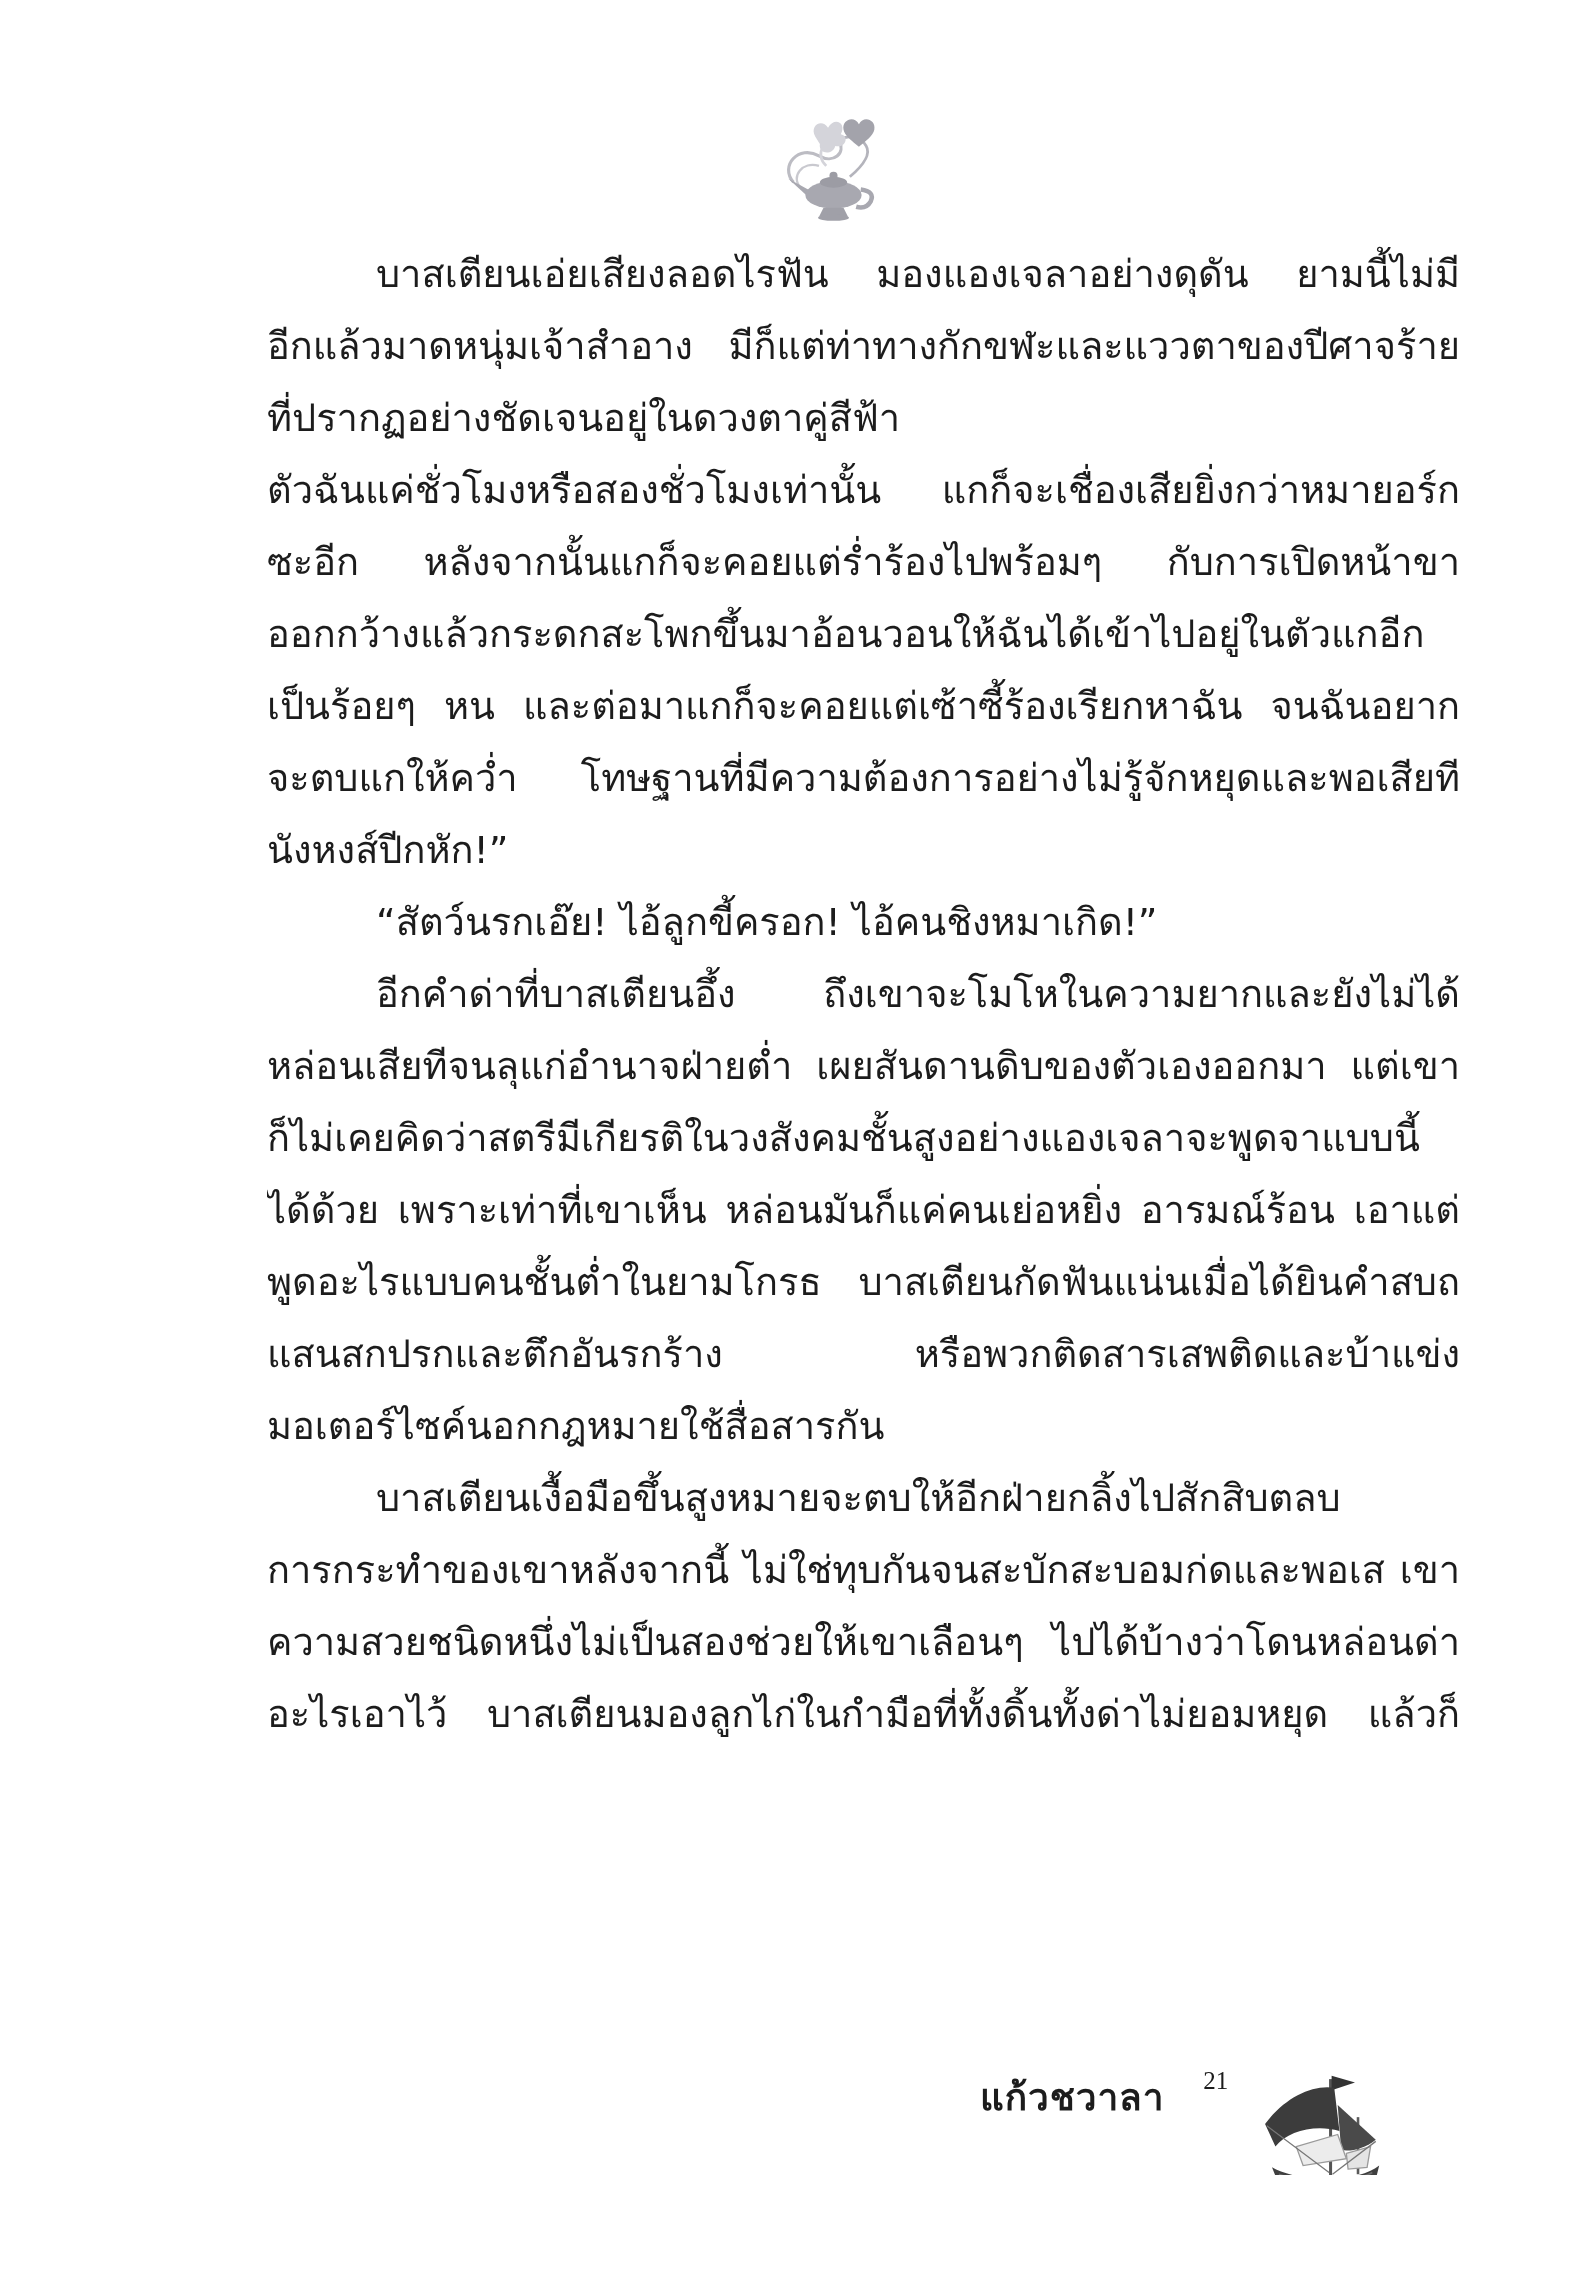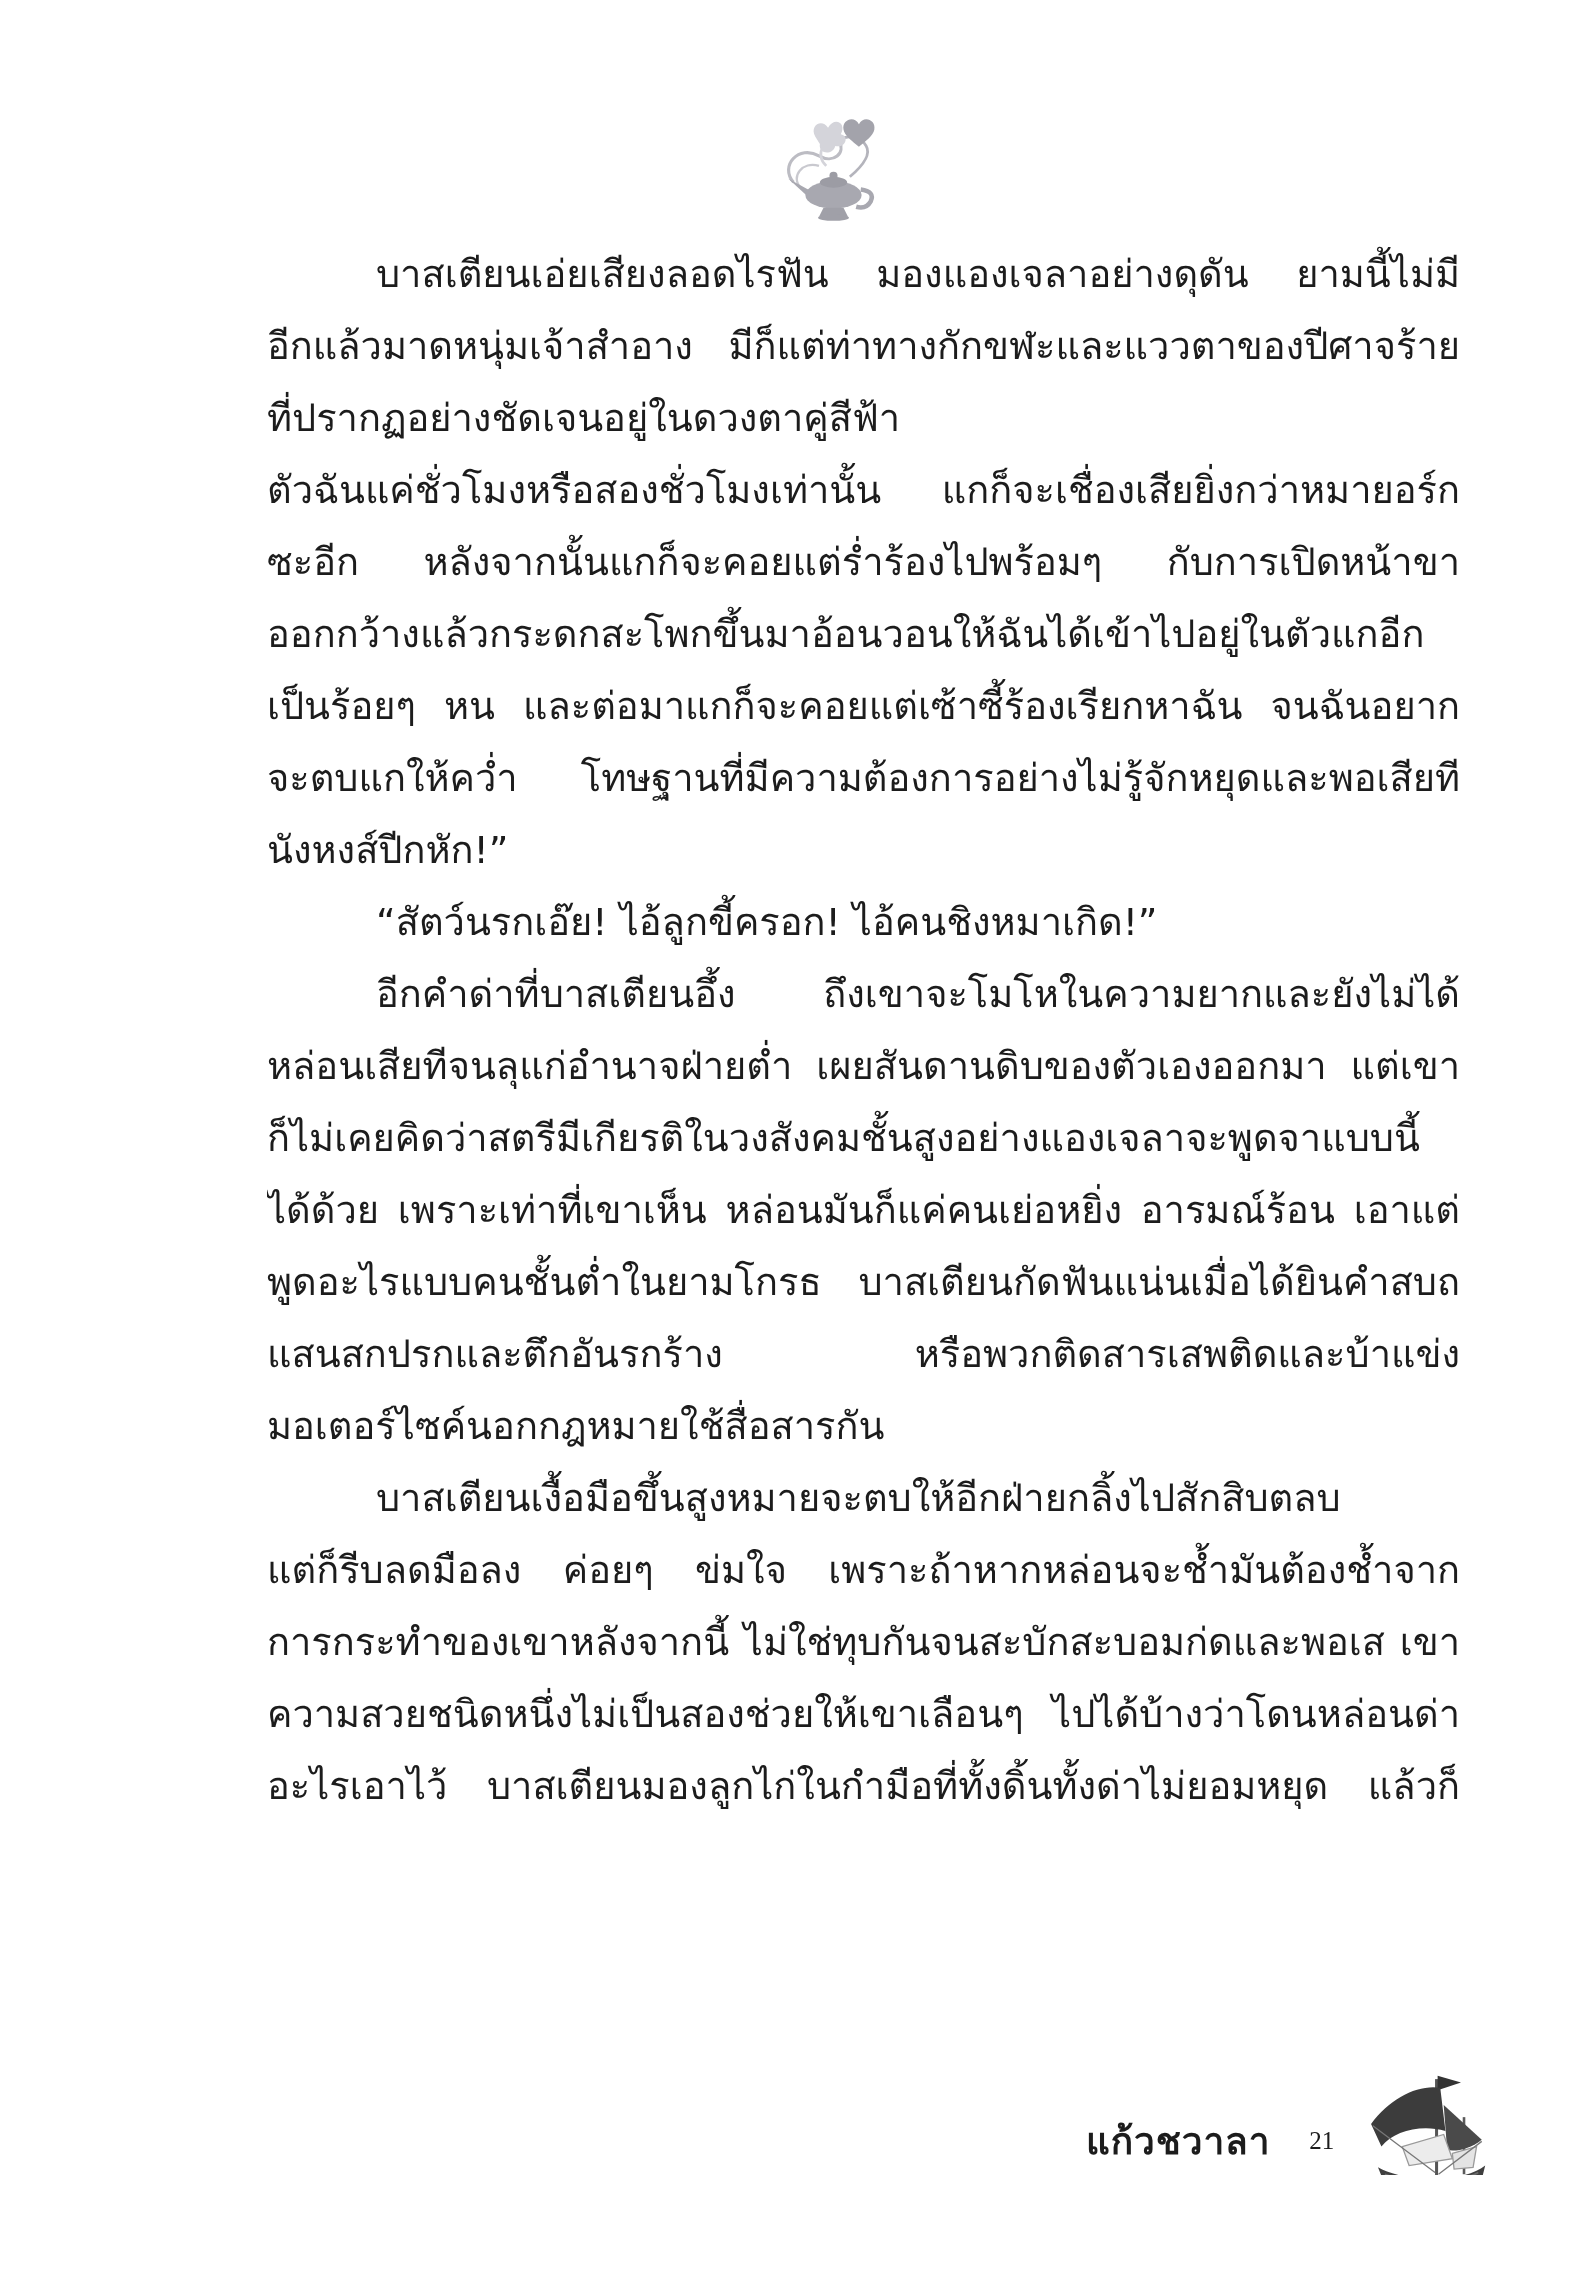--- a/index.html
+++ b/index.html
@@ -41,25 +41,24 @@
   }
   .line.last {
     text-align-last: left;
     -moz-text-align-last: left;
   }
   .line.indent {
     padding-left: 109px;
   }
   .footer {
     position: absolute;
-    left: 1086px;
+    left: 980px;
     top: 2067px;
     height: 147px;
     display: flex;
-    align-items: center;
   }
   .footer .book-title {
     font-weight: bold;
     font-size: 37px;
     letter-spacing: 0.9px;
   }
   .footer .page-number {
     font-size: 25px;
     margin-left: 39px;
     font-family: "Liberation Serif", "DejaVu Serif", serif;
@@ -110,21 +109,20 @@
     <div class="line last">นังหงส์ปีกหัก!”</div>
     <div class="line indent last">“สัตว์นรกเอ๊ย! ไอ้ลูกขี้ครอก! ไอ้คนชิงหมาเกิด!”</div>
     <div class="line indent">อีกคำด่าที่บาสเตียนอึ้ง ถึงเขาจะโมโหในความยากและยังไม่ได้</div>
     <div class="line">หล่อนเสียทีจนลุแก่อำนาจฝ่ายต่ำ เผยสันดานดิบของตัวเองออกมา แต่เขา</div>
     <div class="line">ก็ไม่เคยคิดว่าสตรีมีเกียรติในวงสังคมชั้นสูงอย่างแองเจลาจะพูดจาแบบนี้</div>
     <div class="line">ได้ด้วย เพราะเท่าที่เขาเห็น หล่อนมันก็แค่คนเย่อหยิ่ง อารมณ์ร้อน เอาแต่ใจ</div>
     <div class="line">พูดอะไรแบบคนชั้นต่ำในยามโกรธ บาสเตียนกัดฟันแน่นเมื่อได้ยินคำสบถ</div>
     <div class="line">แสนสกปรกและตึกอันรกร้าง หรือพวกติดสารเสพติดและบ้าแข่ง</div>
     <div class="line last">มอเตอร์ไซค์นอกกฎหมายใช้สื่อสารกัน</div>
     <div class="line indent">บาสเตียนเงื้อมือขึ้นสูงหมายจะตบให้อีกฝ่ายกลิ้งไปสักสิบตลบ</div>
-    <div class="line">แต่ก็รีบลดมือลง ค่อยๆ ข่มใจ เพราะถ้าหากหล่อนจะช้ำมันต้องช้ำจาก</div>
     <div class="line">การกระทำของเขาหลังจากนี้ ไม่ใช่ทุบกันจนสะบักสะบอมก่ดและพอเส เขา</div>
     <div class="line">ความสวยชนิดหนึ่งไม่เป็นสองช่วยให้เขาเลือนๆ ไปได้บ้างว่าโดนหล่อนด่า</div>
     <div class="line">อะไรเอาไว้ บาสเตียนมองลูกไก่ในกำมือที่ทั้งดิ้นทั้งด่าไม่ยอมหยุด แล้วก็</div>
   </div>
 
   <div class="footer">
     <span class="book-title">แก้วชวาลา</span>
     <span class="page-number">21</span>
     <span class="ship-wrap">
       <svg viewBox="0 0 170 170" width="150" height="147" aria-hidden="true">

